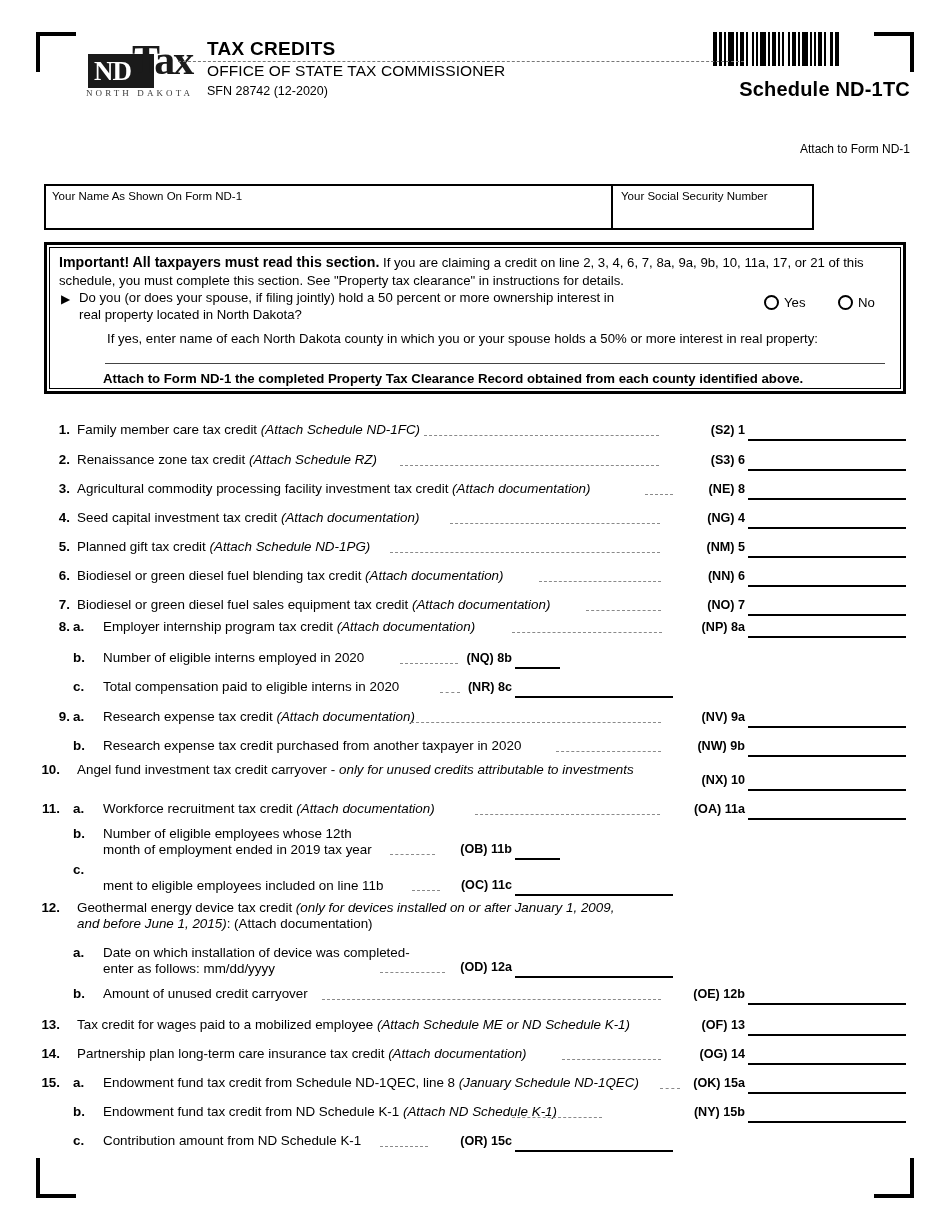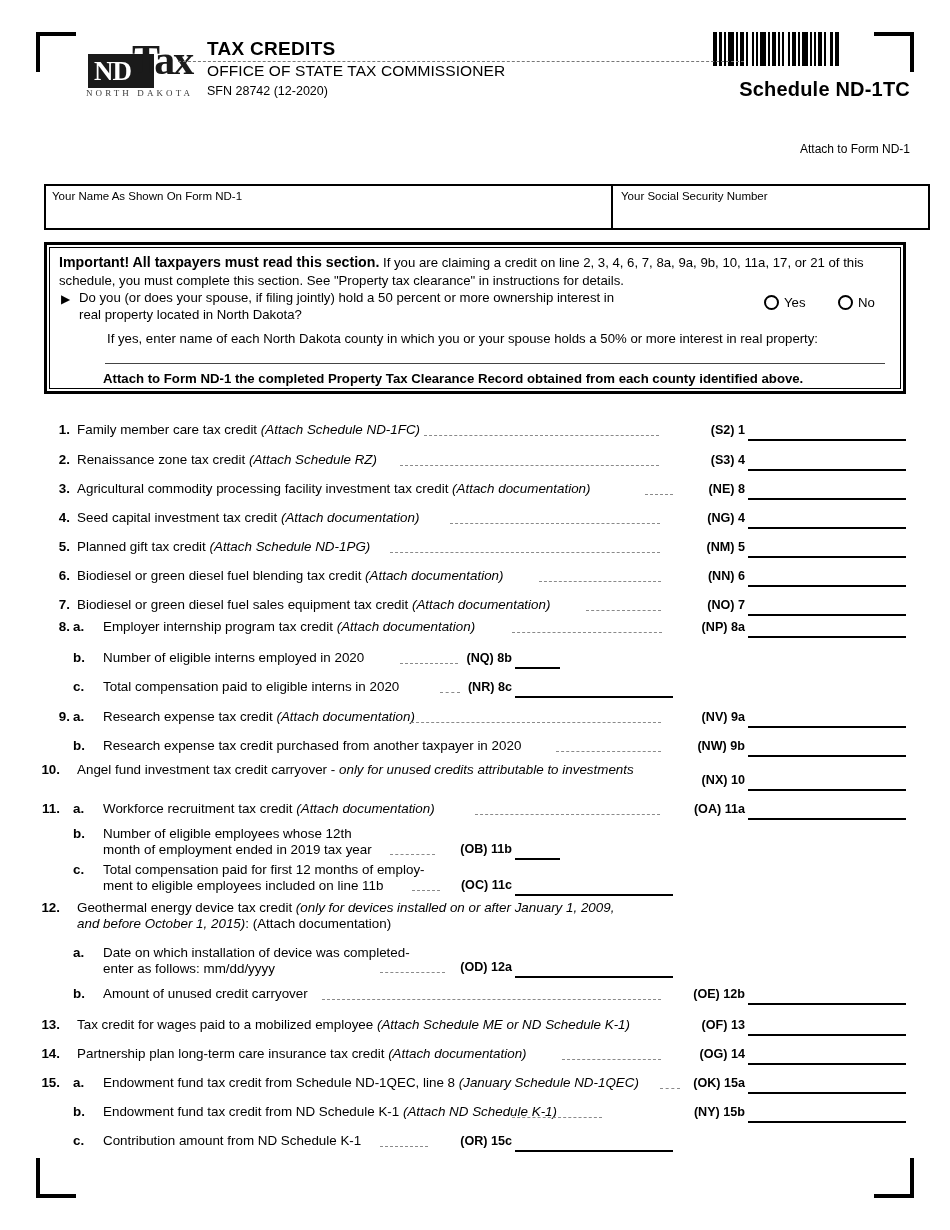--- a/index.html
+++ b/index.html
@@ -46,21 +46,21 @@
   .barcode{position:absolute;left:713px;top:32px;width:150px;height:34px;display:flex;align-items:stretch;}
   .barcode i{display:block;background:#000;height:34px;}
 
   .sched{position:absolute;left:640px;top:78px;width:270px;text-align:right;
      font-size:20px;font-weight:bold;letter-spacing:.2px;}
   .year{position:absolute;left:640px;top:100px;width:270px;text-align:right;
      font-size:37px;font-weight:bold;letter-spacing:0px;}
   .attachform{position:absolute;left:640px;top:142px;width:270px;text-align:right;font-size:12px;}
 
   
-  .namebox{position:absolute;left:44px;top:184px;width:886px;height:46px;
+  .namebox{position:absolute;left:44px;top:184px;width:770px;height:46px;
      border:2px solid #000;box-sizing:border-box;padding-left:32px;}
   .namebox .divider{position:absolute;left:565px;top:0;width:2px;height:42px;background:#000;}
   .namebox .lbl{position:absolute;top:4px;font-size:11.5px;}
   .namebox .lbl.a{left:6px;}
   .namebox .lbl.b{left:575px;}
 
   
   .impbox{position:absolute;left:44px;top:242px;width:862px;height:152px;
      border:3px solid #000;box-sizing:border-box;}
   .impbox .inner{position:absolute;left:2px;top:2px;right:2px;bottom:2px;border:1px solid #000;}
@@ -200,21 +200,21 @@
 
   <div class="lines" id="lines">
       <div class="num" style="left:30px;top:422px;">1.</div>
       <div class="txt" style="left:77px;top:422px;"><span>Family member care tax credit </span><i>(Attach Schedule ND-1FC)</i></div>
       <div class="dots" style="left:424px;top:435px;width:235px;"></div>
       <div class="code" style="left:635px;top:423px;width:110px;">(S2) 1</div>
       <div class="ansline" style="left:748px;top:439px;width:158px;"></div>
       <div class="num" style="left:30px;top:452px;">2.</div>
       <div class="txt" style="left:77px;top:452px;"><span>Renaissance zone tax credit </span><i>(Attach Schedule RZ)</i></div>
       <div class="dots" style="left:400px;top:465px;width:259px;"></div>
-      <div class="code" style="left:635px;top:453px;width:110px;">(S3) 4</div>
+      <div class="code" style="left:635px;top:453px;width:110px;">(S3) 6</div>
       <div class="ansline" style="left:748px;top:469px;width:158px;"></div>
       <div class="num" style="left:30px;top:481px;">3.</div>
       <div class="txt" style="left:77px;top:481px;"><span>Agricultural commodity processing facility investment tax credit </span><i>(Attach documentation)</i></div>
       <div class="dots" style="left:645px;top:494px;width:28px;"></div>
       <div class="code" style="left:635px;top:482px;width:110px;">(NE) 8</div>
       <div class="ansline" style="left:748px;top:498px;width:158px;"></div>
       <div class="num" style="left:30px;top:510px;">4.</div>
       <div class="txt" style="left:77px;top:510px;"><span>Seed capital investment tax credit </span><i>(Attach documentation)</i></div>
       <div class="dots" style="left:450px;top:523px;width:210px;"></div>
       <div class="code" style="left:635px;top:511px;width:110px;">(NG) 4</div>
@@ -270,26 +270,26 @@
       <div class="txt" style="left:103px;top:801px;"><span>Workforce recruitment tax credit </span><i>(Attach documentation)</i></div>
       <div class="dots" style="left:475px;top:814px;width:185px;"></div>
       <div class="code" style="left:635px;top:802px;width:110px;">(OA) 11a</div>
       <div class="ansline" style="left:748px;top:818px;width:158px;"></div>
       <div class="sub" style="left:73px;top:826px;">b.</div>
       <div class="txt" style="left:103px;top:826px;"><span>Number of eligible employees whose 12th</span><br><span>month of employment ended in 2019 tax year</span></div>
       <div class="dots" style="left:390px;top:854px;width:45px;"></div>
       <div class="code" style="left:402px;top:842px;width:110px;">(OB) 11b</div>
       <div class="ansline" style="left:515px;top:858px;width:45px;"></div>
       <div class="sub" style="left:73px;top:862px;">c.</div>
-      <div class="txt" style="left:103px;top:862px;"><span>Total compensation paid for first 12 months of employ-</span><br><span>ment to eligible employees included on line 11b</span></div>
+      <div class="txt" style="left:103px;top:862px;"><br><span>ment to eligible employees included on line 11b</span></div>
       <div class="dots" style="left:412px;top:890px;width:28px;"></div>
       <div class="code" style="left:402px;top:878px;width:110px;">(OC) 11c</div>
       <div class="ansline" style="left:515px;top:894px;width:158px;"></div>
       <div class="num" style="left:20px;top:900px;">12.</div>
-      <div class="txt" style="left:77px;top:900px;"><span>Geothermal energy device tax credit </span><i>(only for devices installed on or after January 1, 2009,</i><br><i>and before October 1, 2015)</i><span>: (Attach documentation)</span></div>
+      <div class="txt" style="left:77px;top:900px;"><span>Geothermal energy device tax credit </span><i>(only for devices installed on or after January 1, 2009,</i><br><i>and before June 1, 2015)</i><span>: (Attach documentation)</span></div>
       <div class="sub" style="left:73px;top:945px;">a.</div>
       <div class="txt" style="left:103px;top:945px;"><span>Date on which installation of device was completed-</span><br><span>enter as follows: mm/dd/yyyy</span></div>
       <div class="dots" style="left:380px;top:972px;width:65px;"></div>
       <div class="code" style="left:402px;top:960px;width:110px;">(OD) 12a</div>
       <div class="ansline" style="left:515px;top:976px;width:158px;"></div>
       <div class="sub" style="left:73px;top:986px;">b.</div>
       <div class="txt" style="left:103px;top:986px;"><span>Amount of unused credit carryover</span></div>
       <div class="dots" style="left:322px;top:999px;width:339px;"></div>
       <div class="code" style="left:635px;top:987px;width:110px;">(OE) 12b</div>
       <div class="ansline" style="left:748px;top:1003px;width:158px;"></div>

